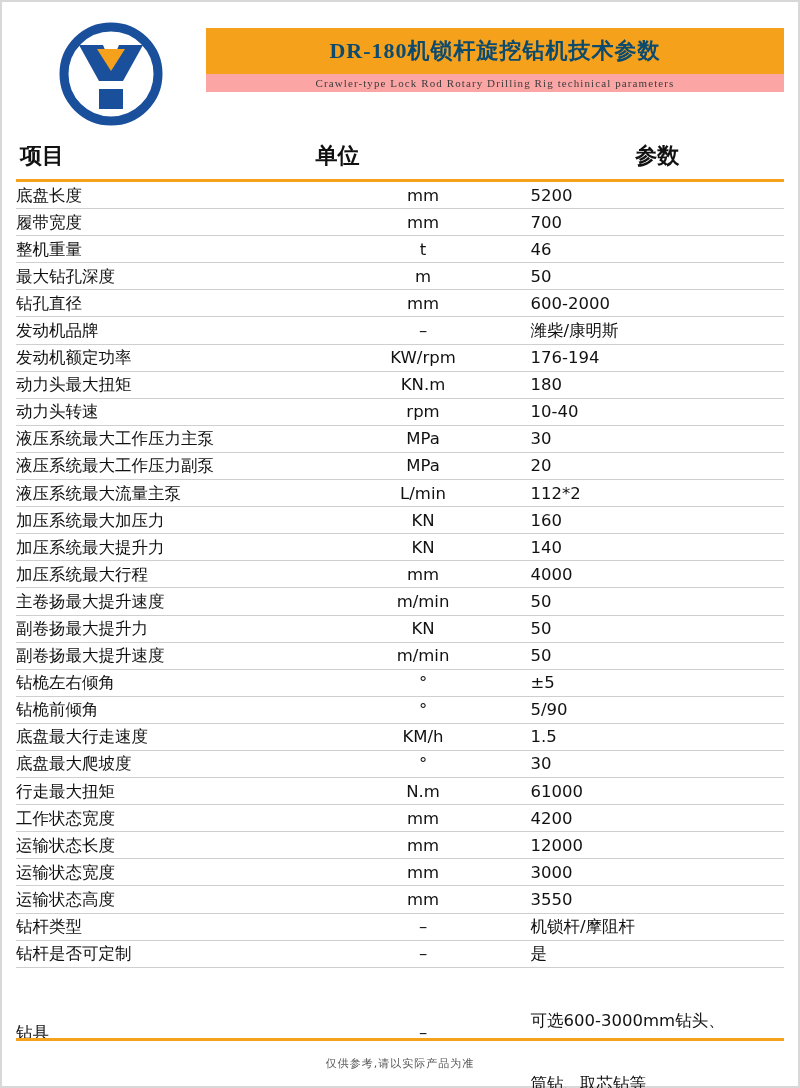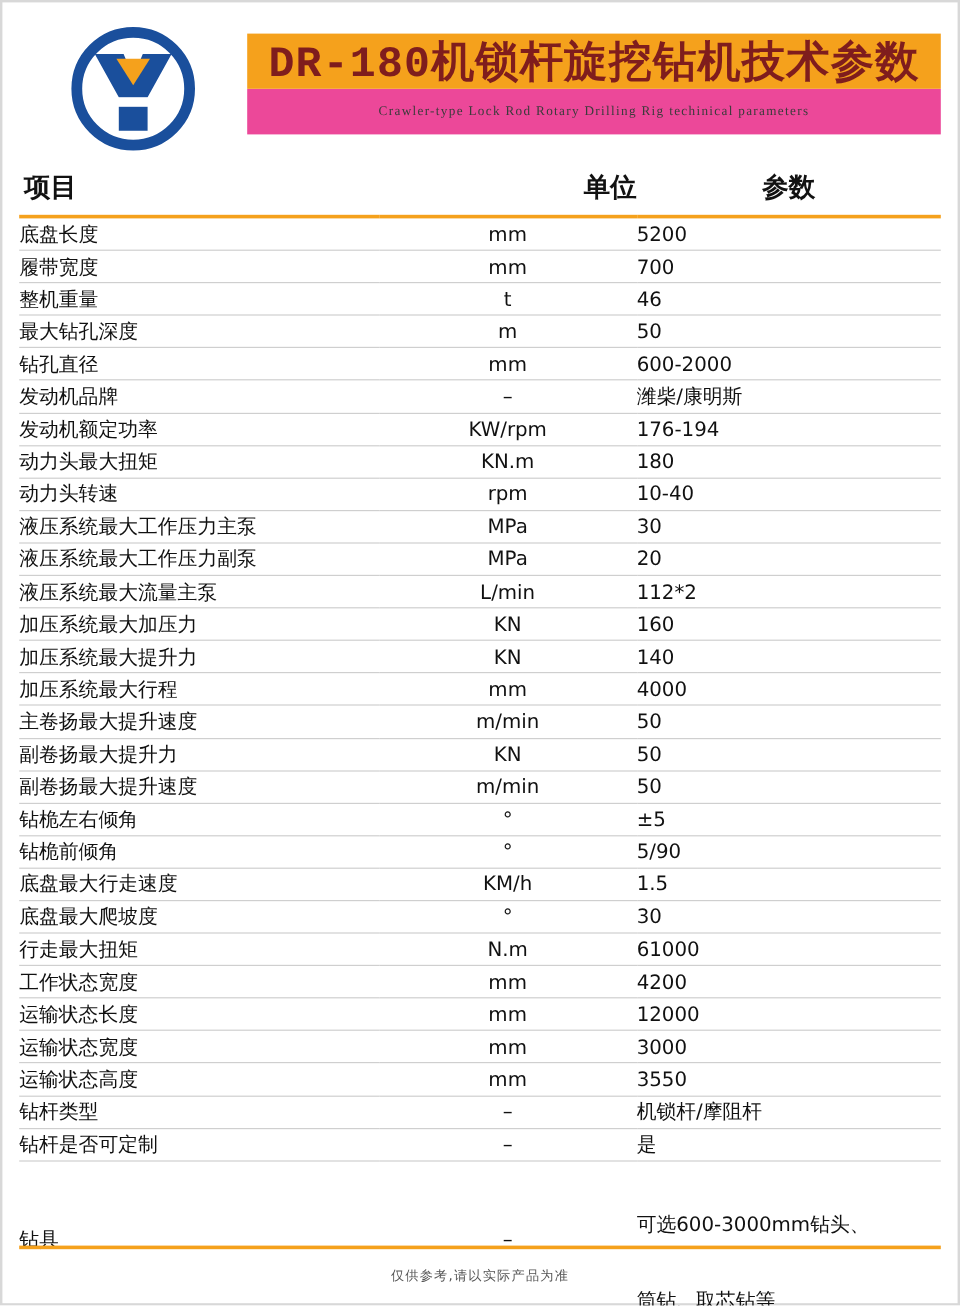--- a/index.html
+++ b/index.html
@@ -50,29 +50,29 @@
   }
   .title-bar {
     background: #f5a11c;
     height: 46px;
     display: flex;
     align-items: center;
     justify-content: center;
     position: relative;
   }
   .title-bar-main {
-    font-size: 36px;
+    font-size: 22px;
     font-weight: bold;
-    color: #7f1d1d;
+    color: #0c4a6e;
     letter-spacing: 1px;
-    font-family: Liberation Mono, monospace;
+    font-family: Liberation Serif, serif;
   }
   .title-sub-wrap {
-    background: #ec4899;
-    height: 38px;
+    background: #fca5a5;
+    height: 18px;
     display: flex;
     align-items: center;
     justify-content: center;
   }
   .title-sub {
     font-size: 11px;
     color: #3b3b3b;
     letter-spacing: 1.1px;
     font-family: "Liberation Serif", serif;
   }
@@ -93,21 +93,21 @@
 
   table.spec thead th {
     font-size: 22px;
     font-weight: bold;
     color: #111;
     padding: 4px 0 8px 0;
     border-bottom: 3px solid #f5a11c;
     font-family: "DejaVu Sans", sans-serif;
   }
   table.spec thead th.h-item { text-align: left; padding-left: 4px; margin-top: 44px; }
-  table.spec thead th.h-unit { text-align: right; }
+  table.spec thead th.h-unit { text-align: left; }
   table.spec thead th.h-val  { text-align: center; }
 
   table.spec tbody td {
     font-size: 16.5px;
     color: #111;
     padding: 1.5px 0;
     border-bottom: 1px solid #cfcfcf;
     line-height: 1.4;
     font-family: "DejaVu Sans", sans-serif;
   }

